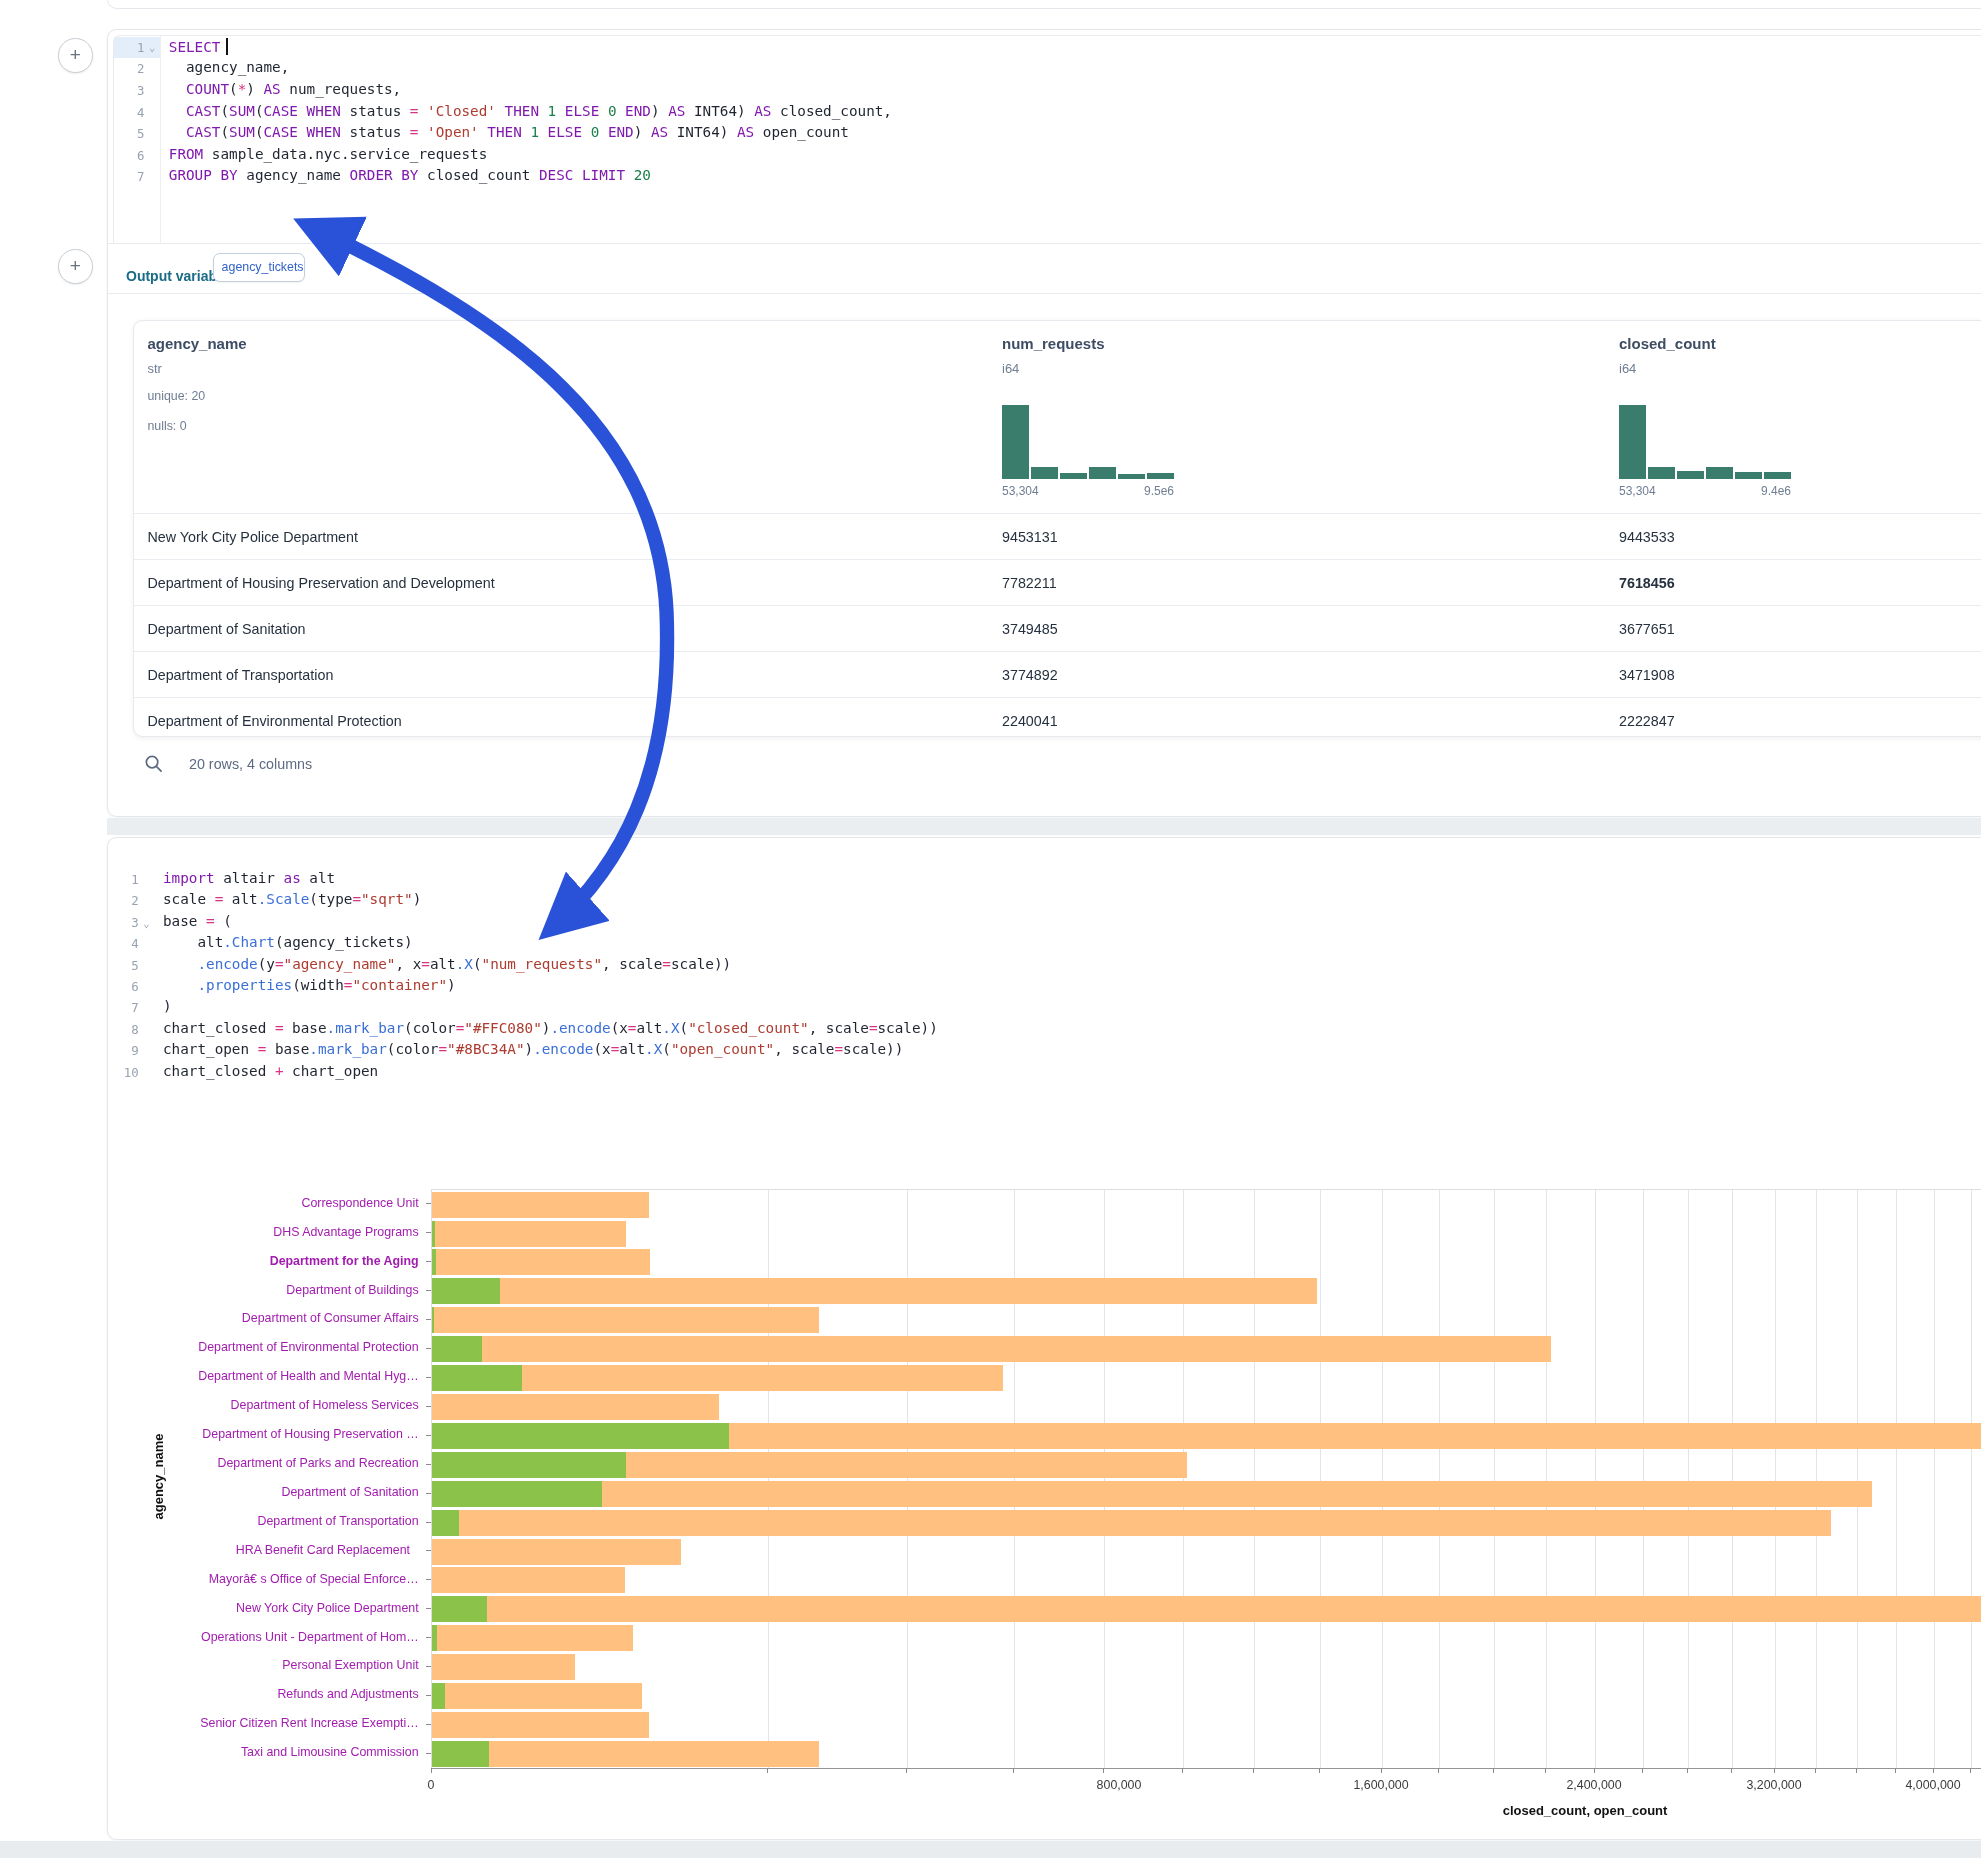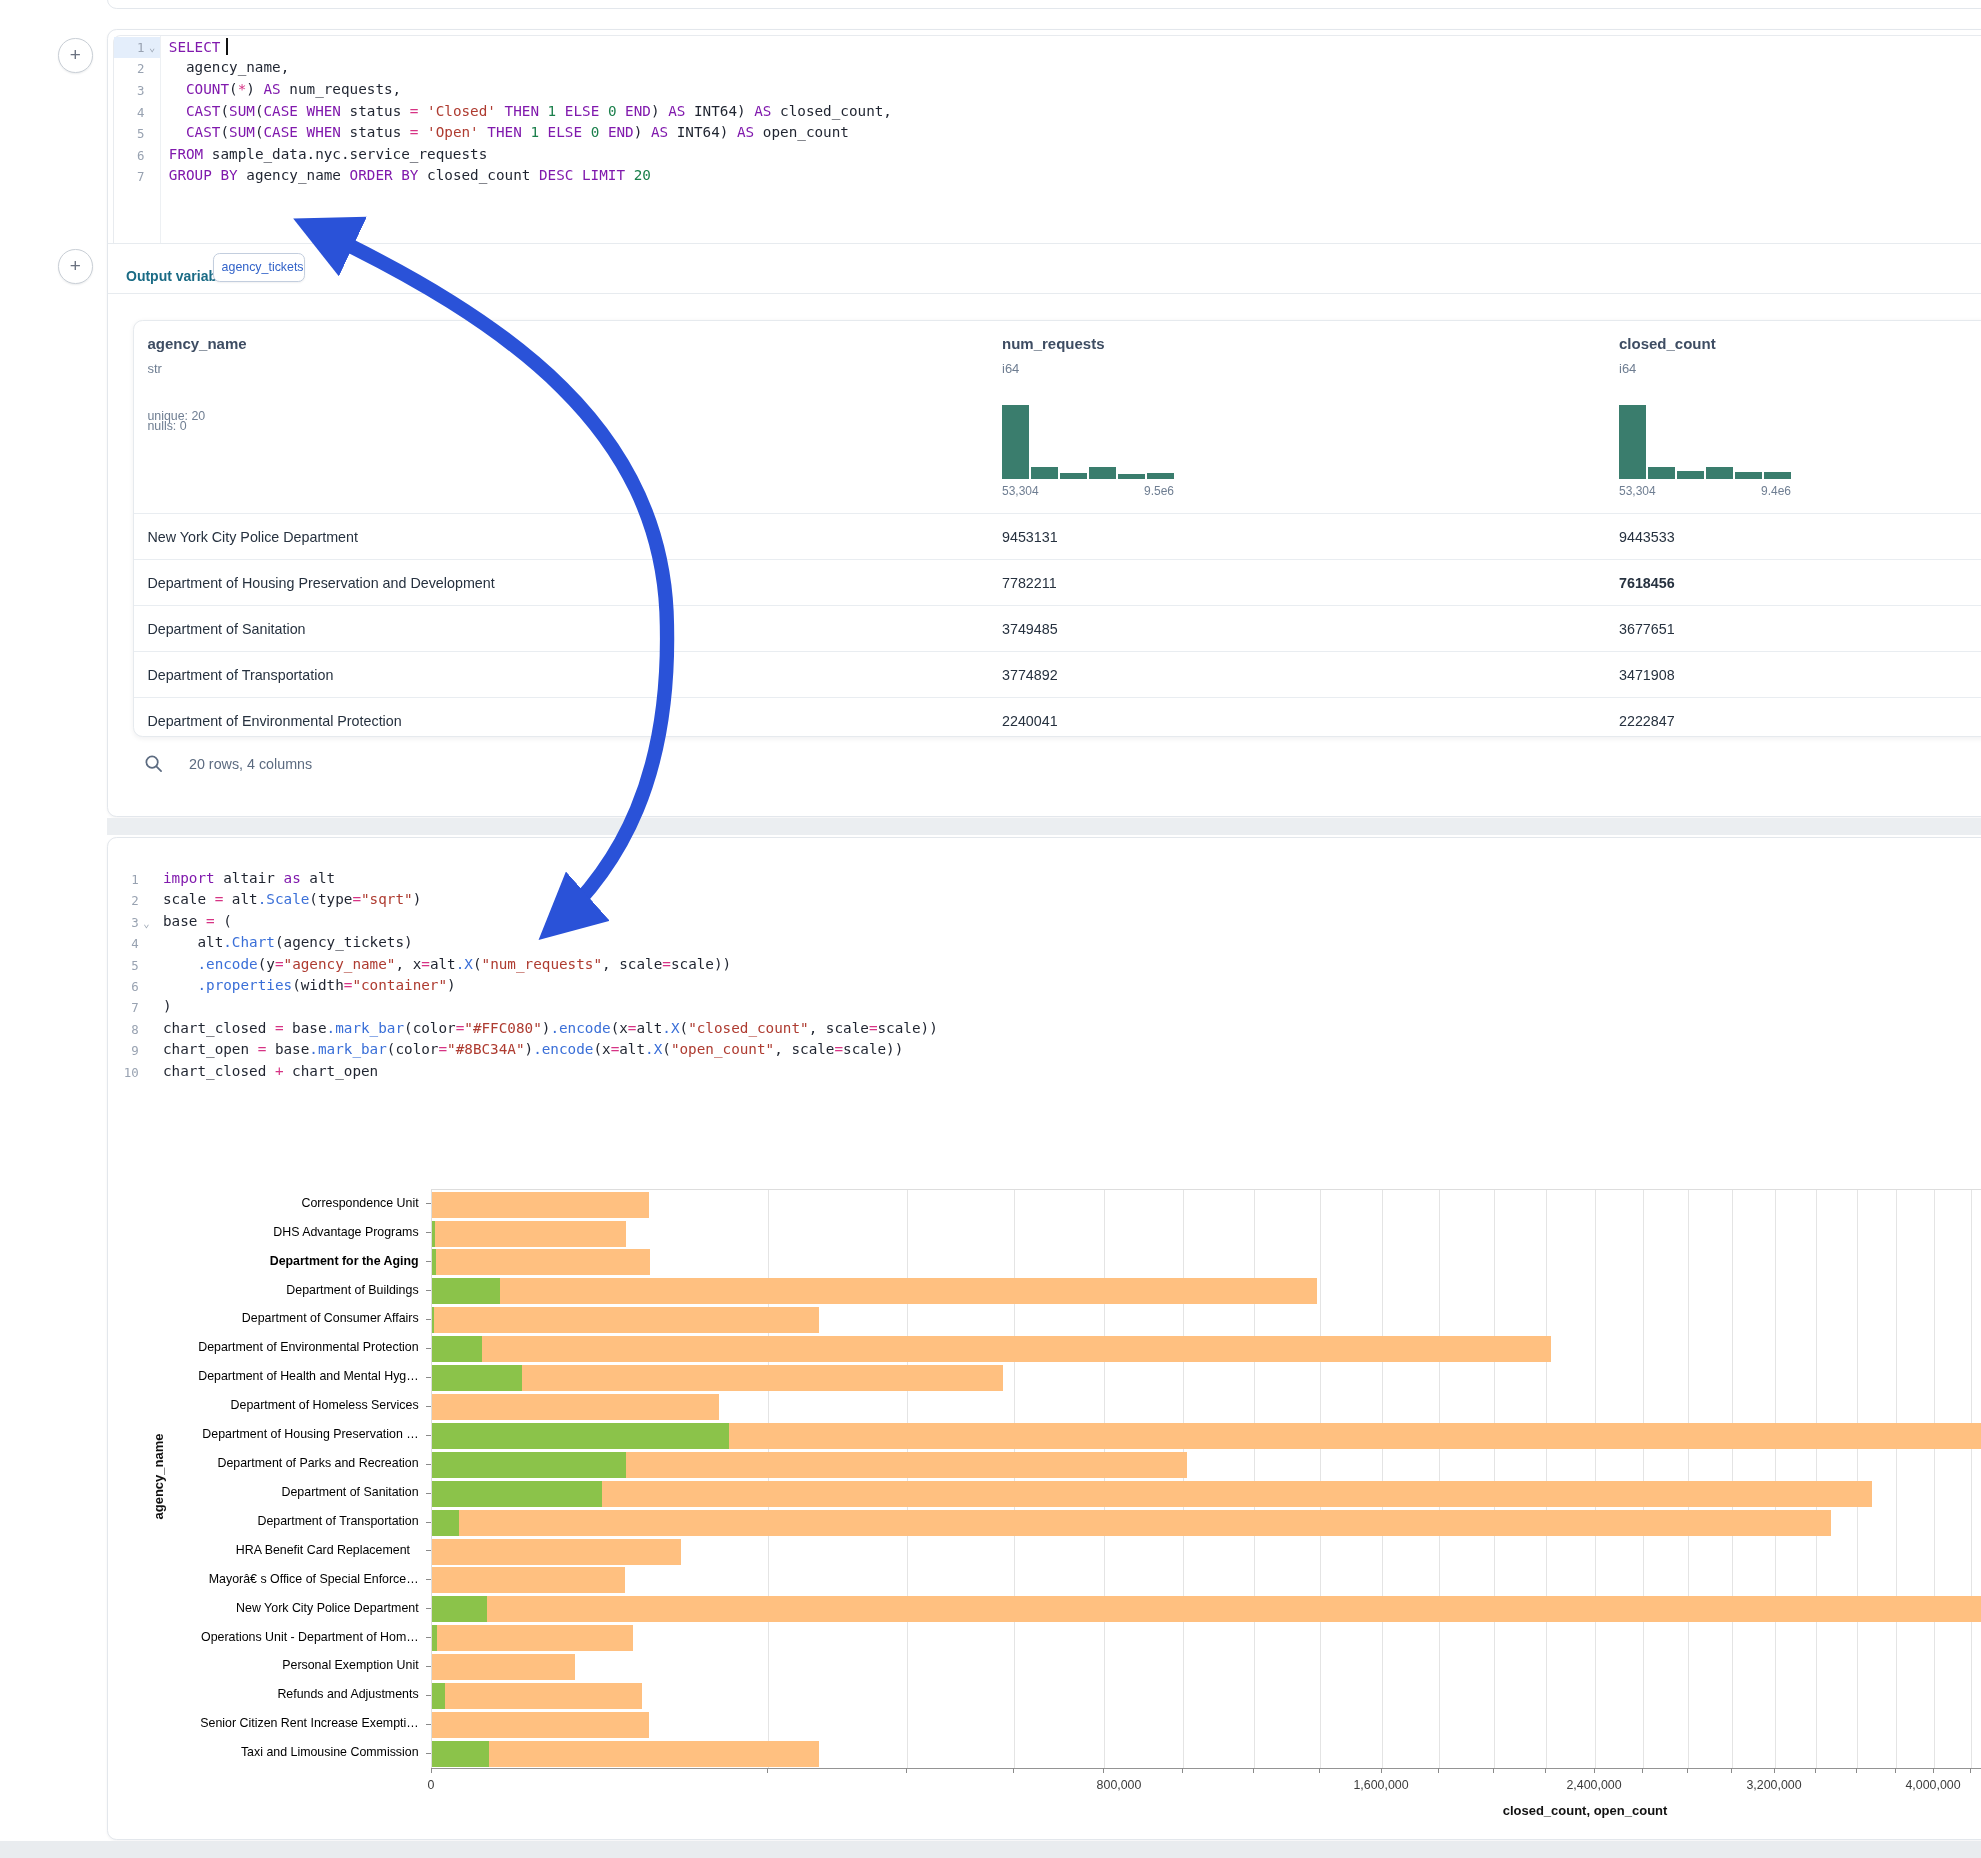--- a/index.html
+++ b/index.html
@@ -45,21 +45,21 @@
   .hist-lab{position:absolute;font-size:12px;color:#6F7E92;}
   .trow{position:absolute;left:0;right:0;height:46px;border-top:1px solid #E9EDF1;}
   .tcell{position:absolute;top:0;height:46px;line-height:46px;font-size:14.3px;color:#26313F;white-space:nowrap;}
   .tfooter{position:absolute;font-size:14.3px;color:#5C6B80;}
   
   .grid-v{position:absolute;top:0;bottom:0;width:1px;background:#E4E4E4;}
   .bar{position:absolute;height:26px;}
   .xtick{position:absolute;width:1px;height:4.8px;background:#8A8A8A;}
   .xtick-lab{position:absolute;font-size:12.4px;color:#3C3C3C;transform:translateX(-50%);}
   .ytick{position:absolute;width:4.8px;height:1px;background:#8A8A8A;}
-  .ylab{position:absolute;font-size:12.4px;color:#000000;text-align:right;white-space:nowrap;}
+  .ylab{position:absolute;font-size:12.4px;color:#a21caf;text-align:right;white-space:nowrap;}
   .axis-title{position:absolute;font-size:13px;font-weight:bold;color:#111;}
 </style>
 </head>
 <body>
 
 <div class="card" style="left:107px;top:-31px;width:1888px;height:38px;border-radius:0 0 0 9.6px;box-shadow:none;"></div>
 
 <div class="plus-btn" style="left:58px;top:38px;">+</div>
 <div class="plus-btn" style="left:58px;top:249px;">+</div>
 
@@ -80,21 +80,21 @@
   <div class="divider" style="left:0;top:213px;right:0;"></div>
 
   <div class="outvar-label" style="left:18px;top:238px;">Output variable:</div>
   <div class="outvar-pill" style="left:105px;top:223px;">agency_tickets</div>
   <div class="divider" style="left:0;top:263px;right:0;"></div>
 
   <div class="card" style="left:25px;top:290px;width:1864px;height:415px;border-radius:9.6px;border-color:#E6EAEE;box-shadow:0 1.9px 4.8px rgba(16,24,40,.06);overflow:hidden;">
     <div id="df-header">
         <div class="col-name" style="left: 13.4px; top: 14.3px;">agency_name</div>
         <div class="col-type" style="left: 13.4px; top: 40px;">str</div>
-        <div class="col-stat" style="left: 13.4px; top: 88px;">unique: 20</div>
+        <div class="col-stat" style="left: 13.4px; top: 68px;">unique: 20</div>
         <div class="col-stat" style="left: 13.4px; top: 98px;">nulls: 0</div>
         <div class="col-name" style="left: 868px; top: 14.3px;">num_requests</div>
         <div class="col-type" style="left: 868px; top: 40px;">i64</div>
         <div class="hist" style="left: 868px; top: 84px; width: 172px;">
           <div class="hist-bar" style="height: 74px;"></div>
           <div class="hist-bar" style="height: 12.4px;"></div>
           <div class="hist-bar" style="height: 5.7px;"></div>
           <div class="hist-bar" style="height: 12.4px;"></div>
           <div class="hist-bar" style="height: 4.8px;"></div>
           <div class="hist-bar" style="height: 5.7px;"></div>

